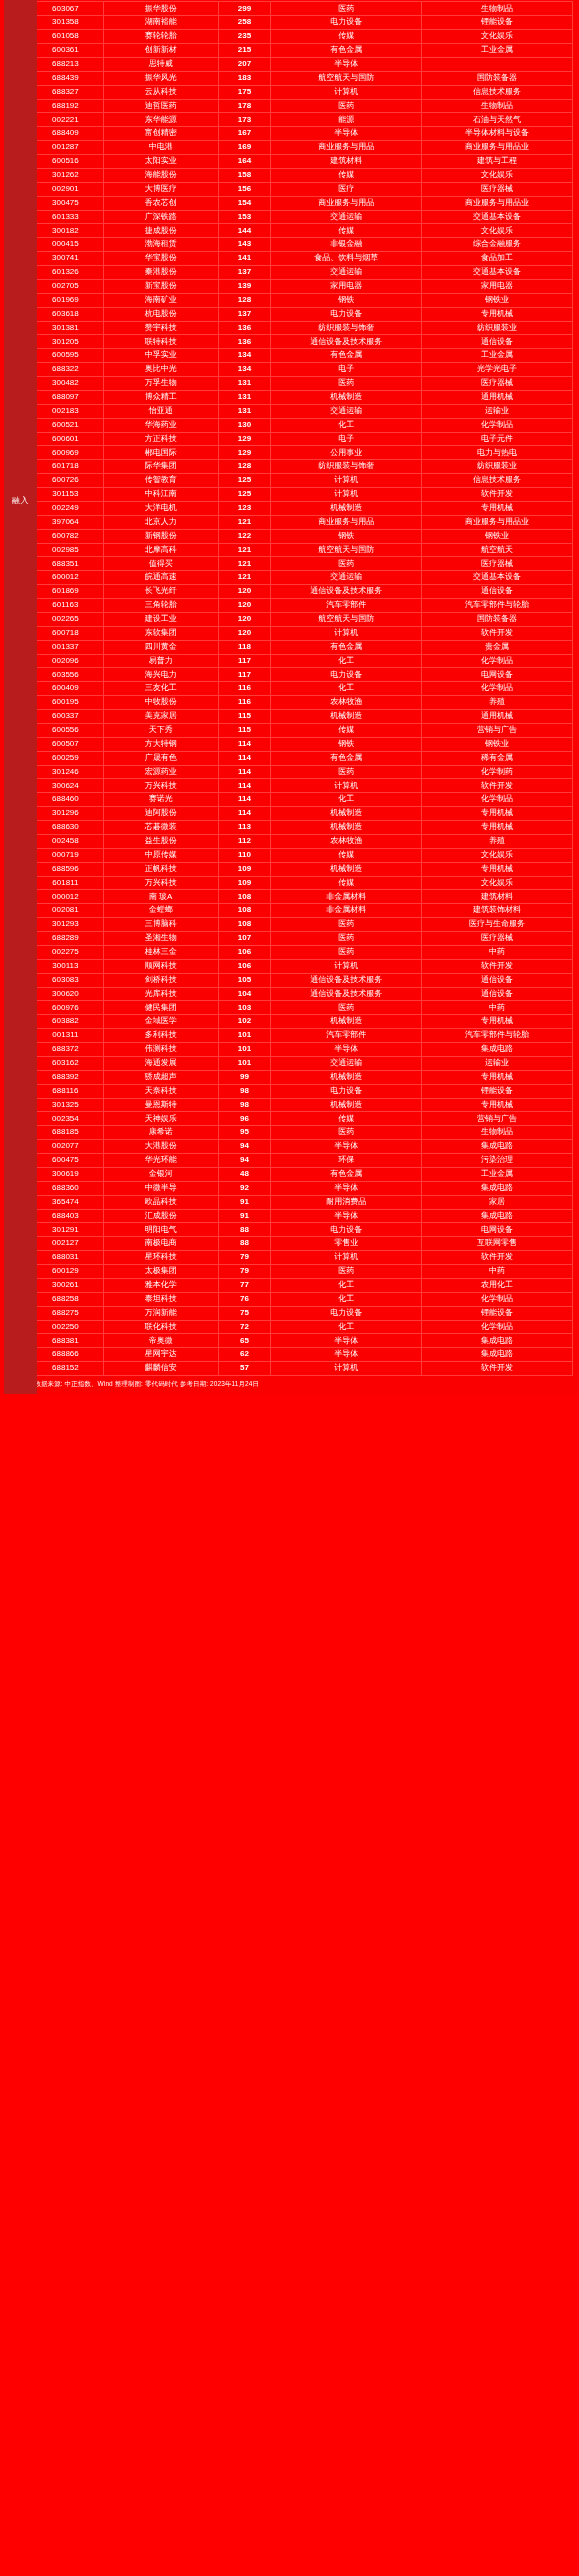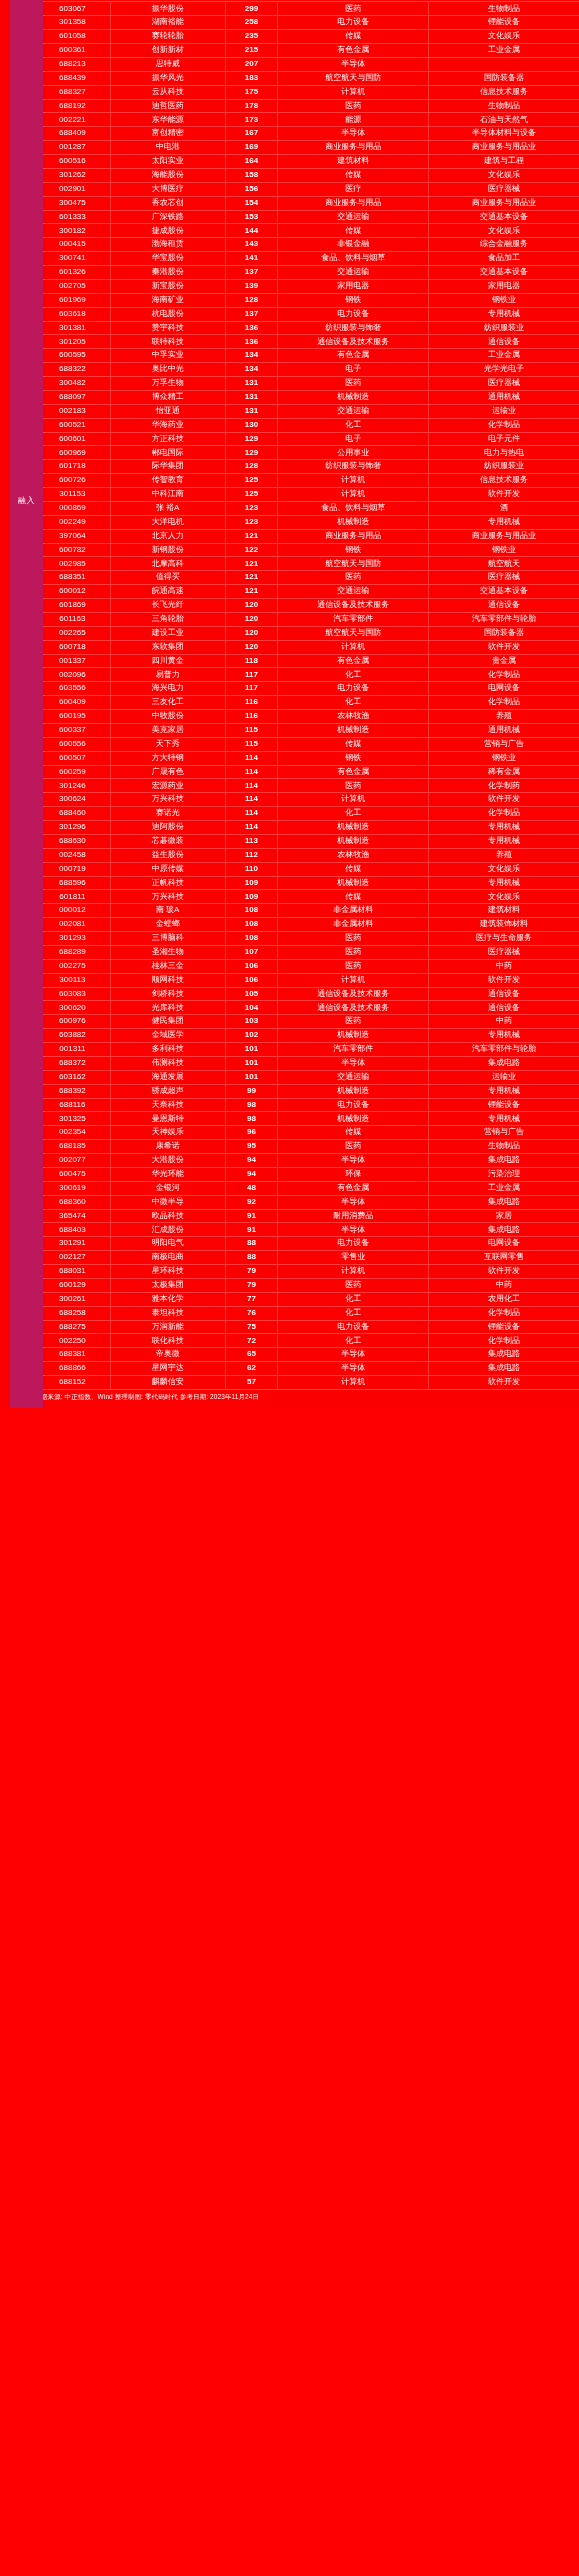--- a/index.html
+++ b/index.html
@@ -11,39 +11,39 @@
   #wrap{
     position:relative;
     width:579px;
     background:#fb0000;
     padding-top:1.4px;
     box-sizing:border-box;
   }
   
   .gutter{
     position:absolute;
-    left:10px;top:0;
+    left:4px;top:0;
     width:33px;
     height:100%;
-    background:#be185d;
+    background:#b91c1c;
   }
   .gutter-label{
     position:absolute;
     left:2.9px;
     top:495px;
     width:27px;
     text-align:center;
     font-size:8px;
     color:#ffffff;
     letter-spacing:0.7px;
   }
   table.grid{
     border-collapse:collapse;
     width:544px;
-    margin-left:34px;
+    margin-left:27px;
     table-layout:fixed;
   }
   table.grid td{
     border:0.7px solid #ff3b3b;
     font-size:8px;
     line-height:8.6px;
     height:11.5px;
     padding:0.7px 2.9px;
     color:#ffffff;
     white-space:nowrap;
@@ -321,27 +321,20 @@
           <td class="c-ind2">信息技术服务</td>
         </tr>
         <tr>
           <td class="c-code">301153</td>
           <td class="c-name">中科江南</td>
           <td class="c-val">125</td>
           <td class="c-ind1">计算机</td>
           <td class="c-ind2">软件开发</td>
         </tr>
         <tr>
-          <td class="c-code">000869</td>
-          <td class="c-name">张  裕A</td>
-          <td class="c-val">123</td>
-          <td class="c-ind1">食品、饮料与烟草</td>
-          <td class="c-ind2">酒</td>
-        </tr>
-        <tr>
           <td class="c-code">002249</td>
           <td class="c-name">大洋电机</td>
           <td class="c-val">123</td>
           <td class="c-ind1">机械制造</td>
           <td class="c-ind2">专用机械</td>
         </tr>
         <tr>
           <td class="c-code">397064</td>
           <td class="c-name">北京人力</td>
           <td class="c-val">121</td>

